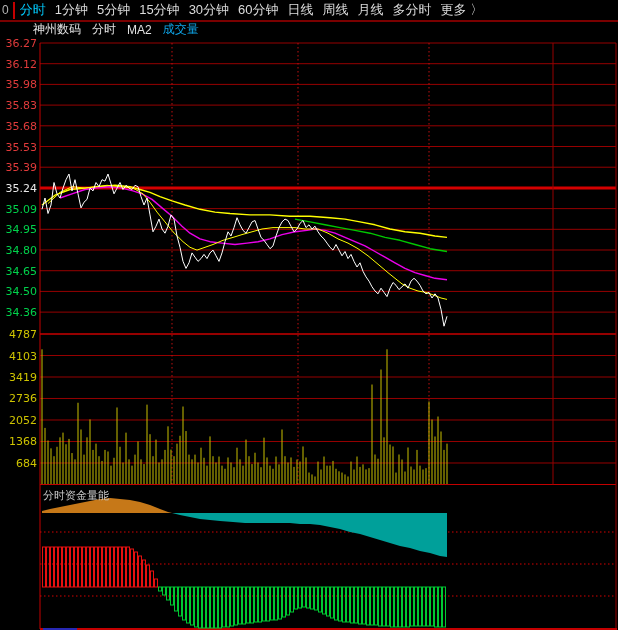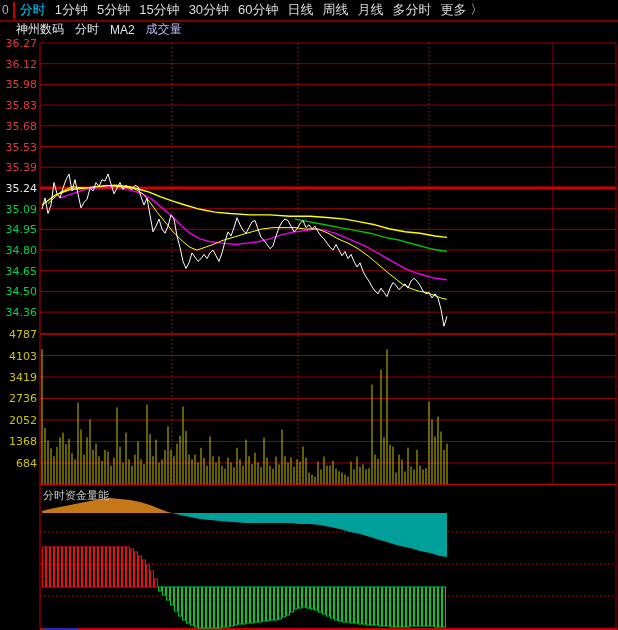--- a/index.html
+++ b/index.html
@@ -6,22 +6,22 @@
   #app{position:relative;width:618px;height:630px;background:#000;overflow:hidden;
        font-family:"Liberation Sans","DejaVu Sans",sans-serif;}
   .menubar{position:absolute;top:0;left:0;width:618px;height:22px;background:#000;
            border-bottom:2px solid #7a0000;display:flex;align-items:center;box-sizing:border-box;}
   .frag{color:#b4b4b4;font-size:12px;margin-left:2px;}
   .mdivider{width:2px;height:17px;background:#c40000;margin:0 5px 0 4px;}
   .tabs{display:flex;gap:9px;font-size:13px;color:#dcdcdc;white-space:nowrap;}
   .tab{cursor:default;}
   .tab.active{color:#00ccff;}
   .infobar{position:absolute;top:23px;left:0;width:618px;height:13px;display:flex;
-           align-items:center;gap:11px;padding-left:16px;font-size:12px;color:#e2e2e2;box-sizing:border-box;}
-  .infobar .vol{color:#c4b5fd;}
+           align-items:center;gap:11px;padding-left:33px;font-size:12px;color:#e2e2e2;box-sizing:border-box;}
+  .infobar .vol{color:#0ea5e9;}
   #chart{position:absolute;top:36px;left:0;}
   svg text{font-family:"DejaVu Sans","Liberation Sans",sans-serif;}
 </style>
 </head>
 <body>
 
 <div id="app">
   <div class="menubar">
     <span class="frag">0</span>
     <span class="mdivider"></span>

